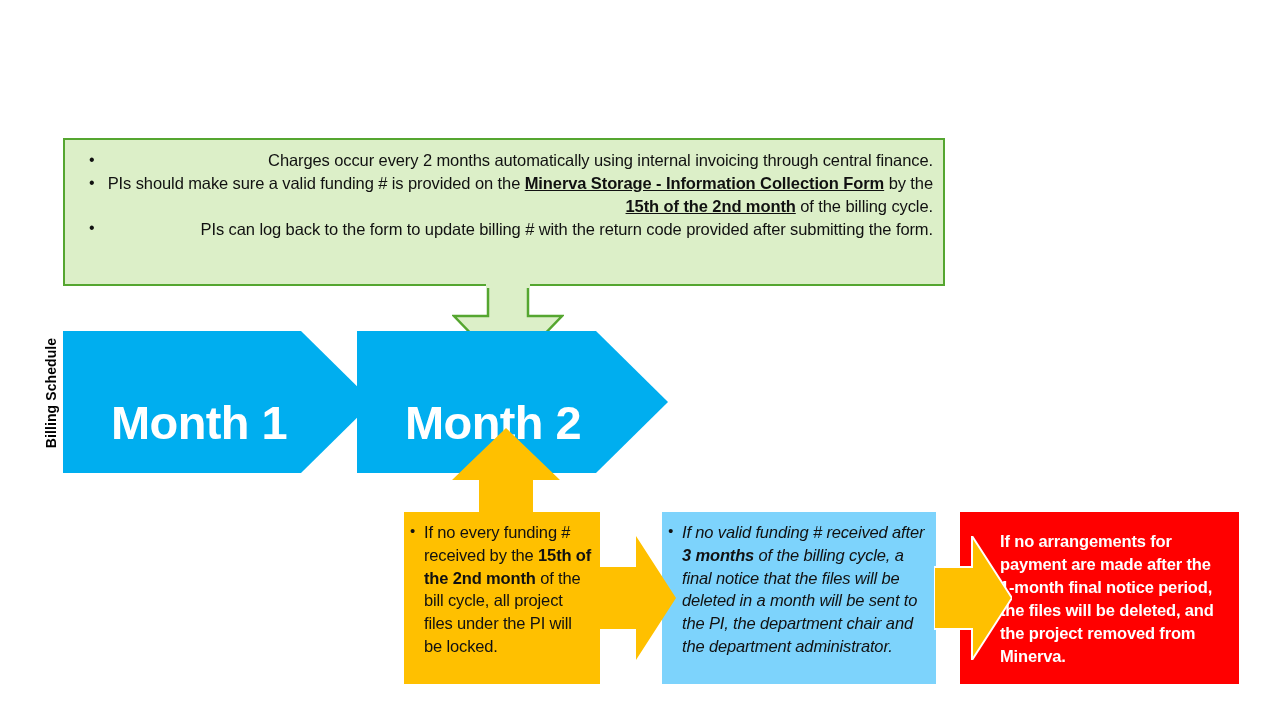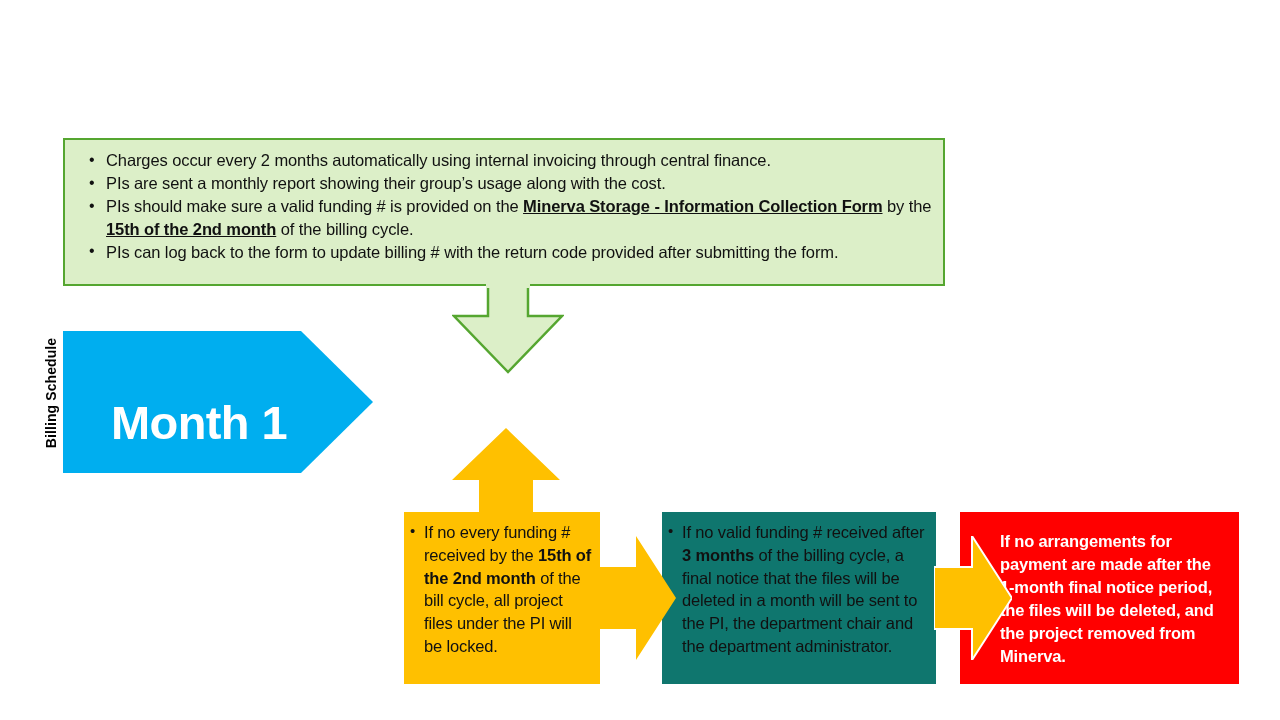--- a/index.html
+++ b/index.html
@@ -38,20 +38,21 @@
     padding: 9px 10px 0 22px;
   }
   #notes-list li {
     position: relative;
     font-size: 16.5px;
     line-height: 22.6px;
     color: #111111;
     padding-left: 19px;
     margin: 0 0 0.5px 0;
     letter-spacing: -0.1px;
+    text-align: right;
   }
   #notes-list li::before {
     content: "\2022";
     position: absolute;
     left: 2px;
     top: -0.5px;
     font-size: 16px;
   }
   #notes-list b { font-weight: bold; text-decoration: underline; }
 
@@ -157,21 +158,22 @@
   .bottom-box b { font-weight: bold; }
 
   #bottom-box-1 {
     left: 404px;
     width: 196px;
     background: #FFC000;
   }
   #bottom-box-2 {
     left: 662px;
     width: 274px;
-    background: #0f766e;
+    background: #7dd3fc;
+    font-style: italic;
   }
   #bottom-box-3 {
     left: 960px;
     width: 279px;
     background: #FF0000;
   }
   #bottom-box-3 .redtext {
     padding: 18px 16px 0 40px;
     font-size: 16.5px;
     line-height: 23px;
@@ -201,36 +203,38 @@
   }
 </style>
 </head>
 <body>
 
 <div id="stage">
 
   <div id="notes-box">
     <ul id="notes-list">
         <li><span>Charges occur every 2 months automatically using internal invoicing through central finance.</span></li>
-        <li><span>PIs are sent a monthly report showing their group’s usage along with the cost.</span></li>
         <li><span>PIs should make sure a valid funding # is provided on the </span><b>Minerva Storage - Information Collection Form</b><span> by the </span><b>15th of the 2nd month</b><span> of the billing cycle.</span></li>
         <li><span>PIs can log back to the form to update billing # with the return code provided after submitting the form.</span></li>
       </ul>
   </div>
 
   <svg id="green-arrow" viewBox="0 0 112 90" width="112" height="90">
     <polygon points="36,0 36,32 2,32 56,88 110,32 76,32 76,0" fill="#DCEFC8" stroke="#55A630" stroke-width="2.5"></polygon>
     <rect x="34" y="-4" width="44" height="8" fill="#DCEFC8"></rect>
   </svg>
 
   <div id="billing-label">Billing Schedule</div>
 
   <div class="month" id="month-1">
     <span class="month-label">Month 1</span>
   </div>
+  <div class="month" id="month-2">
+    <span class="month-label">Month 2</span>
+  </div>
 
   <div id="orange-up-arrow"></div>
 
   <div class="bottom-box" id="bottom-box-1">
     <ul>
       <li><span>If no every funding # received by the </span><b>15th of the 2nd month</b><span> of the bill cycle, all project files under the PI will be locked.</span></li>
     </ul>
   </div>
 
   <div class="bottom-box" id="bottom-box-2">

